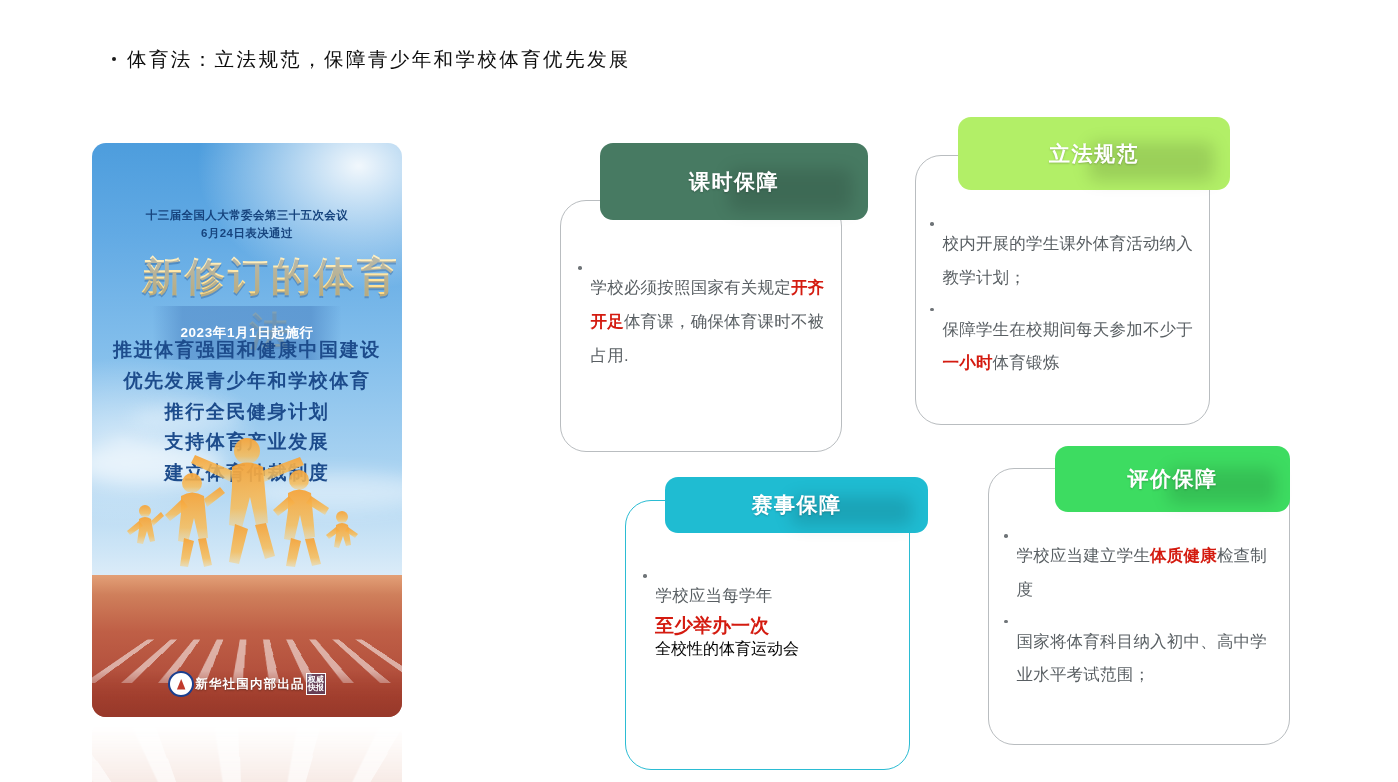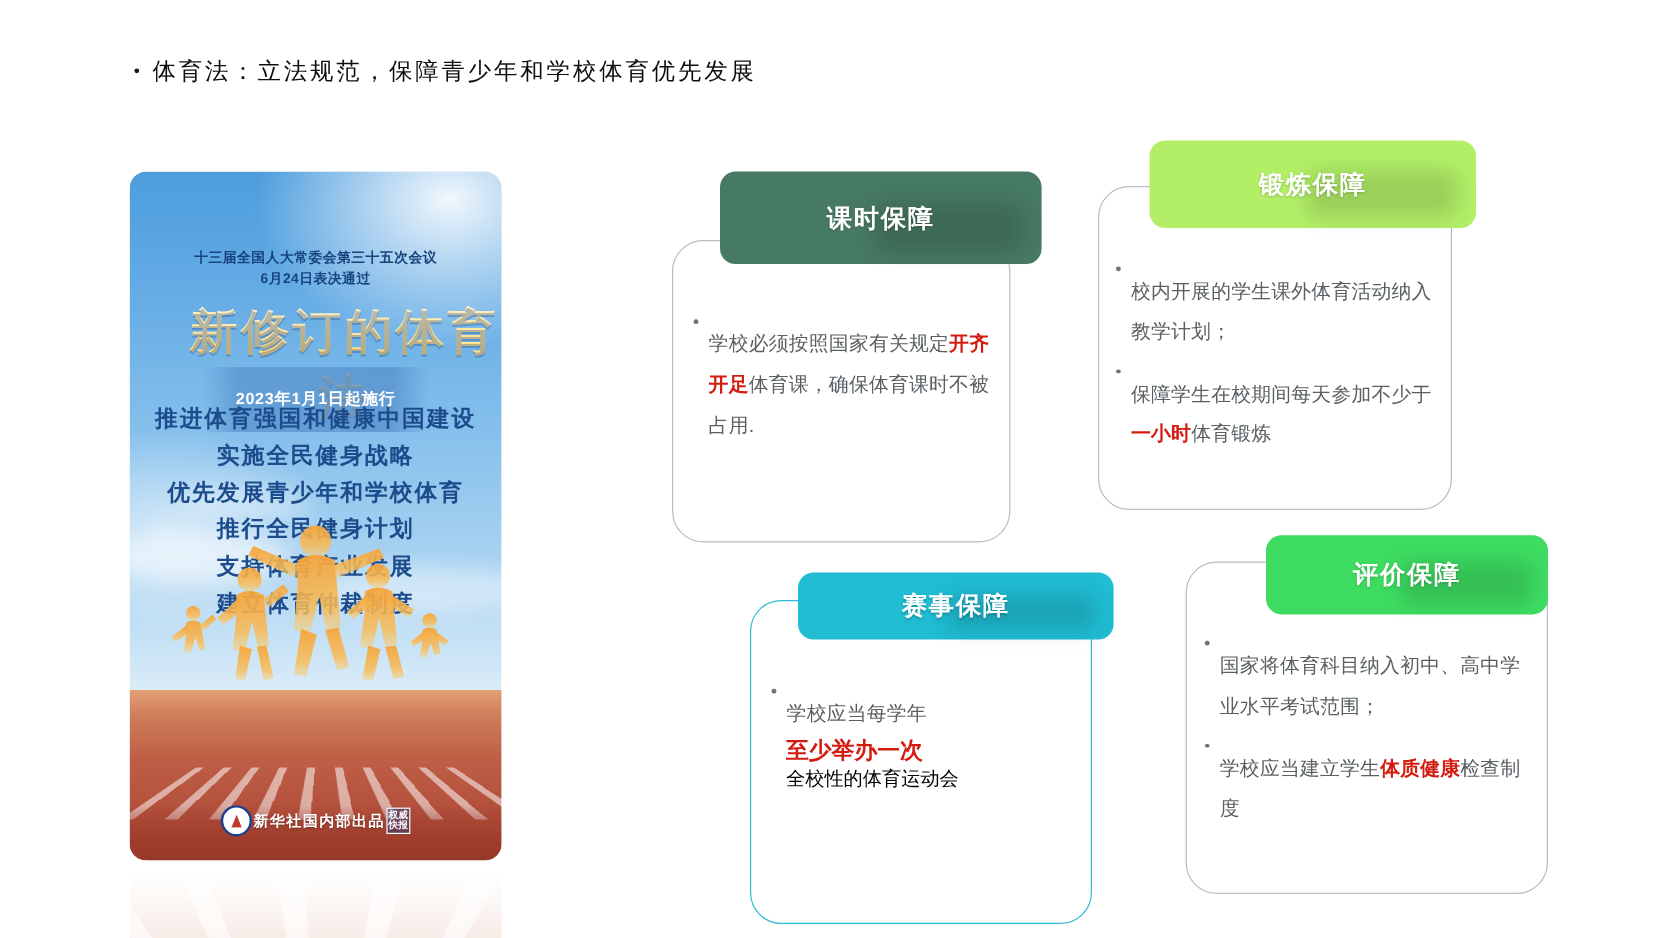--- a/index.html
+++ b/index.html
@@ -41,21 +41,20 @@
     text-align: right;
   }
 
   
   .poster-wrap {
     position: absolute;
     left: 92px;
     top: 143px;
     width: 310px;
     height: 600px;
-    margin-left: 16px;
   }
   .poster {
     position: absolute;
     left: 0; top: 0;
     width: 310px;
     height: 574px;
     border-radius: 14px;
     overflow: hidden;
     background:
       radial-gradient(ellipse 260px 200px at 86% 4%, rgba(255,255,255,0.92) 0%, rgba(255,255,255,0.0) 62%),
@@ -310,21 +309,20 @@
       <div>十三届全国人大常委会第三十五次会议</div>
       <div>6月24日表决通过</div>
     </div>
 
     <div class="poster-title">新修订的体育法</div>
 
     <div class="poster-date">2023年1月1日起施行</div>
 
     <div class="poster-lines">
       <div>推进体育强国和健康中国建设</div>
-      <div>实施全民健身战略</div>
       <div>优先发展青少年和学校体育</div>
       <div>推行全民健身计划</div>
       <div>支持体育产业发展</div>
       <div>建立体育仲裁制度</div>
     </div>
 
     <div class="runners">
       <svg viewBox="0 0 310 190" preserveAspectRatio="none" aria-hidden="true">
         <defs>
           <linearGradient id="rg" x1="0" y1="0" x2="0" y2="1">
@@ -405,21 +403,21 @@
 <div class="card-body" style="left:578px; top:253px; width:250px;">
   <div class="bullet-row">
     <span class="bdot"></span>
     <span class="btext"><span>学校必须按照国家有关规定</span><span class="hl">开齐开足</span><span>体育课，确保体育课时不被占用.</span></span>
   </div>
 </div>
 
 <div class="card" style="left:915px; top:155px; width:295px; height:270px;"></div>
 <div class="banner" style="left:958px; top:117px; width:272px; height:73px; background:#b2ef67;">
   <span class="blur-shade"></span>
-  <span class="banner-label">锻炼保障</span>
+  <span class="banner-label">立法规范</span>
 </div>
 <div class="card-body" style="left:930px; top:209px; width:268px;">
   <div class="bullet-row">
     <span class="bdot"></span>
     <span class="btext">校内开展的学生课外体育活动纳入教学计划；</span>
   </div>
   <div class="bullet-row">
     <span class="bdot"></span>
     <span class="btext"><span>保障学生在校期间每天参加不少于</span><span class="hl">一小时</span><span>体育锻炼</span></span>
   </div>
@@ -440,19 +438,19 @@
 </div>
 
 <div class="card" style="left:988px; top:468px; width:302px; height:277px;"></div>
 <div class="banner" style="left:1055px; top:446px; width:235px; height:66px; background:#3ddc61;">
   <span class="blur-shade"></span>
   <span class="banner-label">评价保障</span>
 </div>
 <div class="card-body" style="left:1004px; top:521px; width:278px;">
   <div class="bullet-row">
     <span class="bdot"></span>
+    <span class="btext"><span>学校应当建立学生</span><span class="hl">体质健康</span><span>检查制度</span></span>
+  </div>
+  <div class="bullet-row">
+    <span class="bdot"></span>
     <span class="btext">国家将体育科目纳入初中、高中学业水平考试范围；</span>
   </div>
-  <div class="bullet-row">
-    <span class="bdot"></span>
-    <span class="btext"><span>学校应当建立学生</span><span class="hl">体质健康</span><span>检查制度</span></span>
-  </div>
 </div>
 
 </body></html>

